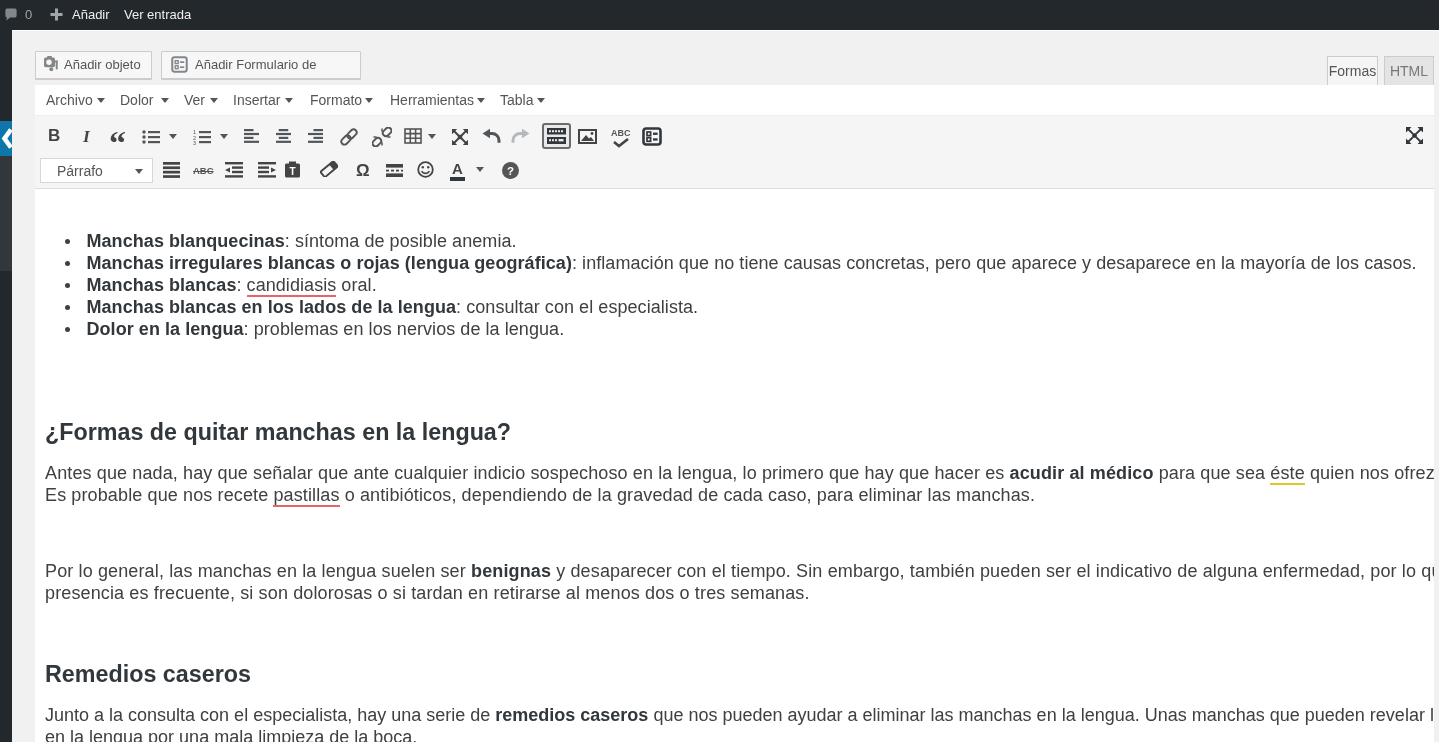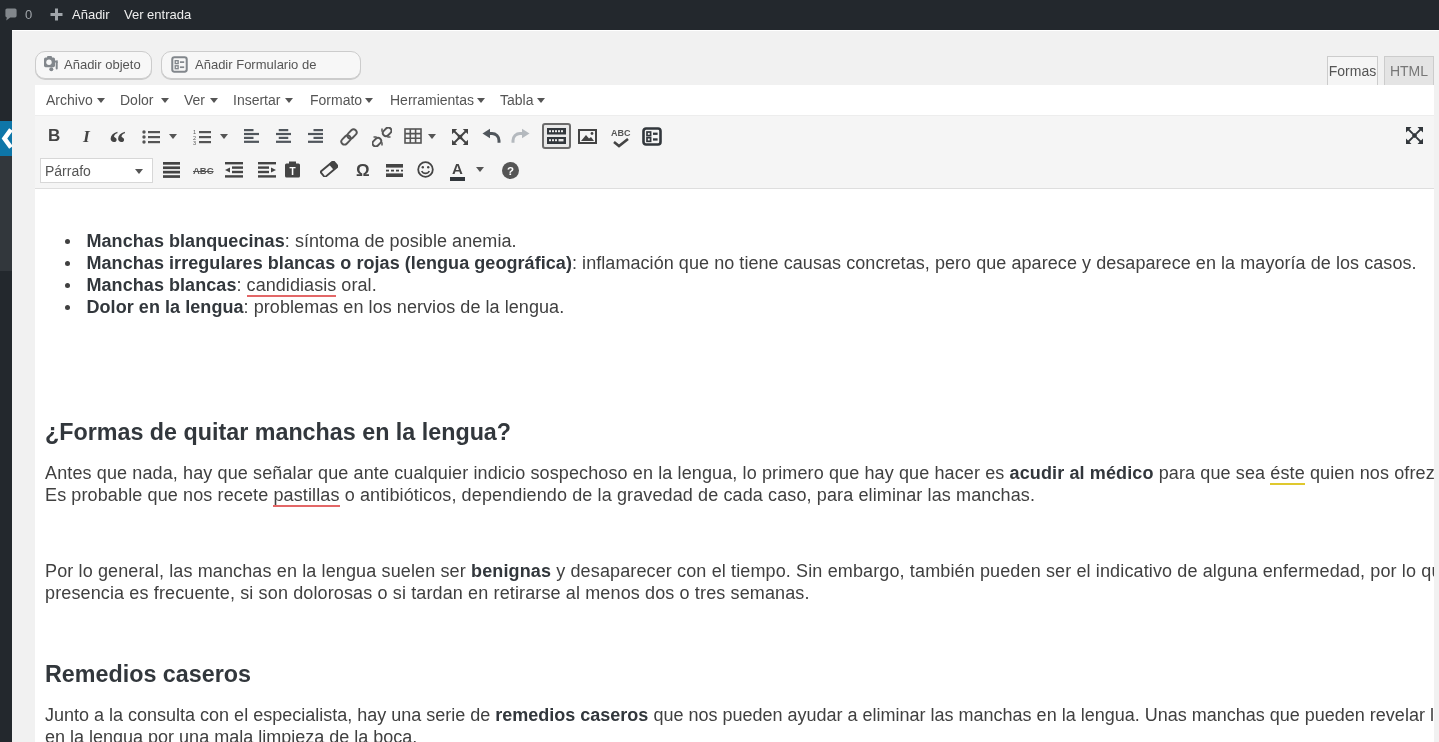--- a/index.html
+++ b/index.html
@@ -1,21 +1,21 @@
 <!DOCTYPE html>
 <html><head><meta charset="utf-8">
 <style>
 *{margin:0;padding:0;box-sizing:border-box}
 html,body{width:1439px;height:742px;overflow:hidden;background:#f1f1f1;font-family:"Liberation Sans",sans-serif}
 .abar{position:absolute;top:0;left:0;width:1439px;height:30px;background:#23282d;color:#eee}
 .abar .it{position:absolute;top:0;height:30px;line-height:30px;font-size:13px}
 .strip{position:absolute;top:30px;left:0;width:12px;height:712px;background:#23282d}
 .cur{position:absolute;top:91px;left:0;width:12px;height:35px;background:#0e76a8}
 .wline{position:absolute;top:30px;left:12px;width:1427px;height:1px;background:#fff}
-.btn{position:absolute;top:51px;height:28px;background:#f7f7f7;border:1px solid #ccc;border-radius:10px;color:#555;font-size:13px;line-height:26px;box-shadow:0 1px 0 #ccc}
+.btn{position:absolute;top:51px;height:28px;background:#f7f7f7;border:1px solid #ccc;border-radius:1px;color:#555;font-size:13px;line-height:26px;box-shadow:0 1px 0 #ccc}
 .tab{position:absolute;top:56px;height:29px;font-size:14px;text-align:center;line-height:29px}
 .panel{position:absolute;left:35px;top:85px;width:1399px;height:657px;background:#fff}
 .menubar{position:relative;height:30px;background:#fff;font-size:14px;color:#555}
 .mi{position:absolute;top:0;height:30px;line-height:30px}
 .tbars{position:relative;height:74px;background:#f5f5f5;border-top:1px solid #ededed;border-bottom:1px solid #dedede}
 .ic{position:absolute;color:#555d66}
 .caret{width:0;height:0;border-left:4px solid transparent;border-right:4px solid transparent;border-top:5px solid #555}
 .content{position:absolute;left:0;top:105px;width:1399px;height:552px;background:#fff;color:#404040;overflow:hidden}
 .content .blk{position:absolute;left:10px;font-size:18px;line-height:22px;white-space:nowrap}
 .content b{color:#32373c}
@@ -199,21 +199,21 @@
 <svg class="ic" style="left:578px;top:22px" width="16" height="10" viewBox="0 0 16 10">
         <path d="M1 4 L6 8 L15 1" fill="none" stroke="#444" stroke-width="2.6"></path>
       </svg>
 <svg class="ic" style="left:607px;top:11px" width="20" height="19" viewBox="0 0 20 19">
         <rect x="1.5" y="1.5" width="17" height="16" rx="2.5" fill="none" stroke="#32373c" stroke-width="2.6"></rect>
         <rect x="5" y="5" width="3.6" height="3.6" fill="none" stroke="#32373c" stroke-width="1.7"></rect>
         <rect x="11" y="5.6" width="4.6" height="2.3" fill="#32373c"></rect>
         <rect x="5" y="10.7" width="3.6" height="3.6" fill="none" stroke="#32373c" stroke-width="1.7"></rect>
         <rect x="11" y="11.3" width="4.6" height="2.3" fill="#32373c"></rect>
       </svg>
-<div class="ic" style="left:5px;top:42px;width:113px;height:25px;background:#fff;border:1px solid #d7d7d7;color:#555;font-size:14px;line-height:24px"><span style="margin-left:4px">Párrafo</span><span class="caret" style="position:absolute;right:9px;top:10px"></span></div>
+<div class="ic" style="left:5px;top:42px;width:113px;height:25px;background:#fff;border:1px solid #d7d7d7;color:#555;font-size:14px;line-height:24px"><span style="margin-left:16px">Párrafo</span><span class="caret" style="position:absolute;right:9px;top:10px"></span></div>
 <svg class="ic" style="left:128px;top:46px" width="17" height="16" viewBox="0 0 17 16">
         <g fill="#444">
           <rect x="0" y="0" width="17" height="2.7"></rect>
           <rect x="0" y="4.4" width="17" height="2.7"></rect>
           <rect x="0" y="8.8" width="17" height="2.7"></rect>
           <rect x="0" y="13.2" width="17" height="2.7"></rect>
         </g>
       </svg>
 <span class="ic" style="left:158px;top:49px;font-size:9.5px;font-weight:bold;color:#555;text-decoration:line-through">ABC</span>
 <svg class="ic" style="left:190px;top:46px" width="18" height="16" viewBox="0 0 18 16">
@@ -275,20 +275,21 @@
           <path d="M1 1h5.5L1 6.5zM18 1v5.5L12.5 1zM1 18v-5.5L6.5 18zM18 18h-5.5L18 12.5z"></path>
           <path d="M2.5 2.5l5.2 5.2M16.5 2.5l-5.2 5.2M2.5 16.5l5.2-5.2M16.5 16.5l-5.2-5.2" stroke="#32373c" stroke-width="1.9"></path>
         </g>
       </svg>
 </div>
 <div class="content">
 <ul class="cl blk" style="top:40px;letter-spacing:0.06px">
 <li><b>Manchas blanquecinas</b>: síntoma de posible anemia.</li>
 <li><b>Manchas irregulares blancas o rojas (lengua geográfica)</b>: inflamación que no tiene causas concretas, pero que aparece y desaparece en la mayoría de los casos.</li>
 <li><b>Manchas blancas</b>: <span class="rline">candidiasis</span> oral.</li>
+<li><b>Manchas blancas en los lados de la lengua</b>: consultar con el especialista.</li>
 <li><b>Dolor en la lengua</b>: problemas en los nervios de la lengua.</li>
 </ul>
 <h2 class="blk" style="top:227px">¿Formas de quitar manchas en la lengua?</h2>
 <div class="blk" style="top:272px;letter-spacing:0.12px">Antes que nada, hay que señalar que ante cualquier indicio sospechoso en la lengua, lo primero que hay que hacer es <b>acudir al médico</b> para que sea <span class="yline">éste</span> quien nos ofrezca el mejor diagnóstico.<br>Es probable que nos recete <span class="rline">pastillas</span> o antibióticos, dependiendo de la gravedad de cada caso, para eliminar las manchas.</div>
 <div class="blk" style="top:370px;letter-spacing:0.13px">Por lo general, las manchas en la lengua suelen ser <b>benignas</b> y desaparecer con el tiempo. Sin embargo, también pueden ser el indicativo de alguna enfermedad, por lo que es mejor tratarlas si su<br>presencia es frecuente, si son dolorosas o si tardan en retirarse al menos dos o tres semanas.</div>
 <h2 class="blk" style="top:469px">Remedios caseros</h2>
 <div class="blk" style="top:514px">Junto a la consulta con el especialista, hay una serie de <b>remedios caseros</b> que nos pueden ayudar a eliminar las manchas en la lengua. Unas manchas que pueden revelar la presencia de bacterias<br>en la lengua por una mala limpieza de la boca.</div>
 </div>
 </div>
 

